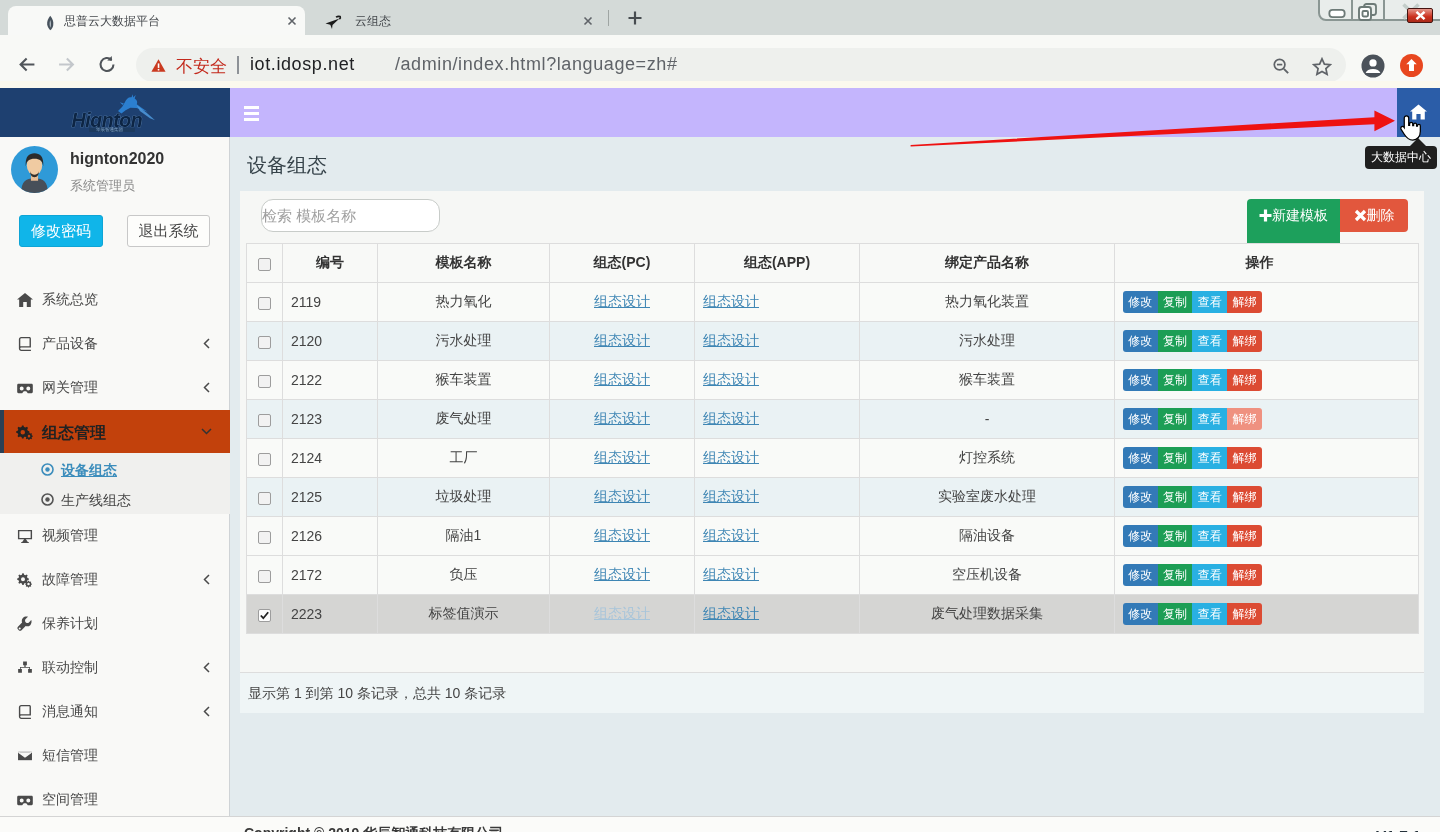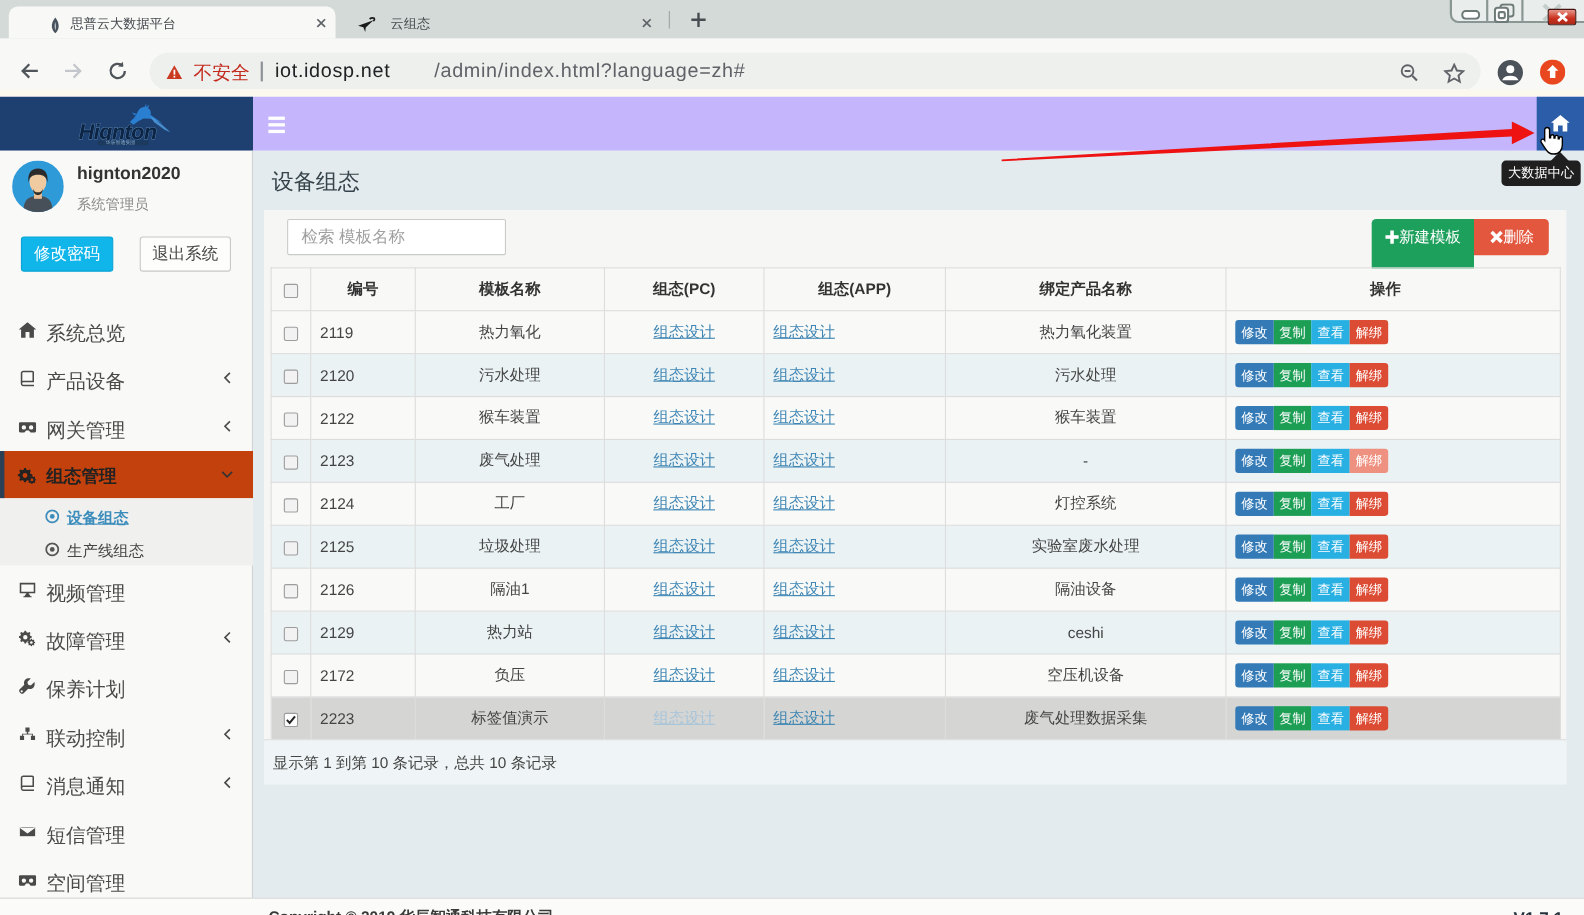--- a/index.html
+++ b/index.html
@@ -51,37 +51,37 @@
   #sidebar { position:absolute; left:0; top:137px; width:230px; height:695px; background:#f9f9f7;
              border-right:1px solid #cfd3d6; }
   #uname { position:absolute; left:70px; top:150px; font-size:16px; font-weight:bold; color:#333; }
   #urole { position:absolute; left:70px; top:177px; font-size:13px; color:#8a8a8a; }
   .sbtn { position:absolute; top:215px; height:32px; font-size:15px; text-align:center; line-height:30px; border-radius:3px; }
   #btnpwd { left:19px; width:84px; background:#10b5e9; border:1px solid #0ea5d6; color:#fff; }
   #btnexit { left:127px; width:83px; background:#fdfdfb; border:1px solid #c8c8c8; color:#444; }
 
   .mitem { position:absolute; left:0; width:230px; height:44px; }
   .mitem .ico { position:absolute; left:17px; top:14px; width:16px; height:16px; }
-  .mitem .txt { position:absolute; left:42px; top:13px; font-size:18px; color:#4a4a4a; }
+  .mitem .txt { position:absolute; left:42px; top:13px; font-size:14px; color:#4a4a4a; }
   .mitem .chev { position:absolute; right:20px; top:16px; }
   #mActive { position:absolute; left:0; top:410px; width:230px; height:43px; background:#c2410c;
              border-left:4px solid #2b4055; }
   #mActive .ico { left:12px; }
   #mActive .txt { font-weight:bold; color:#222; }
   #submenu { position:absolute; left:0; top:453px; width:230px; height:61px; background:#f0f0ee; }
   .sub { position:absolute; left:0; width:230px; height:30px; }
   .sub .ico { position:absolute; left:41px; top:8px; }
   .sub .txt { position:absolute; left:61px; top:7px; font-size:14px; }
 
   
   #content { position:absolute; left:231px; top:137px; width:1209px; height:679px; background:#e3ebee; }
   #ctitle { position:absolute; left:247px; top:152px; font-size:20px; color:#36434a; }
   #panel { position:absolute; left:240px; top:191px; width:1184px; height:522px; background:#f6f7f5; }
-  #search { position:absolute; left:261px; top:199px; width:199px; height:33px; background:#fff;
-            border:1px solid #c8ccc9; border-radius:2px; font-size:15px; color:#a0a0a0; line-height:31px; padding-left:12px; }
+  #search { position:absolute; left:261px; top:199px; width:179px; height:33px; background:#fff;
+            border:1px solid #c8ccc9; border-radius:12px; font-size:15px; color:#a0a0a0; line-height:31px; }
   #btnnew { position:absolute; left:1247px; top:199px; width:93px; height:50px; background:#1da05c;
             border-radius:4px 0 0 4px; color:#fff; font-size:14px; text-align:center; line-height:33px; }
   #btndel { position:absolute; left:1340px; top:199px; width:68px; height:33px; background:#e2573d;
             border-radius:0 4px 4px 0; color:#fff; font-size:14px; text-align:center; line-height:33px; }
 
   table { position:absolute; left:246px; top:243px; width:1172px; border-collapse:collapse; table-layout:fixed; font-size:14px; }
   th, td { border:1px solid #ddd; height:39px; padding:0; color:#444; text-align:center; }
   th { font-weight:bold; color:#333; background:#f8f9f7; }
   th:last-child { padding-right:14px;margin-left:12px; }
   td.num { text-align:left; padding-left:8px; }
@@ -445,29 +445,20 @@
   </tr>
   <tr class="plain">
     <td><span class="cb"></span></td>
         <td class="num">2126</td>
         <td>隔油1</td>
     <td><a class="lnk">组态设计</a></td>
         <td class="appl"><a class="lnk">组态设计</a></td>
         <td>隔油设备</td>
     <td class="op"><span class="bgrp"><span class="bb b1">修改</span><span class="bb b2">复制</span><span class="bb b3">查看</span><span class="bb b4">解绑</span></span></td>
   </tr>
-  <tr class="stripe">
-    <td><span class="cb"></span></td>
-        <td class="num">2129</td>
-        <td>热力站</td>
-    <td><a class="lnk">组态设计</a></td>
-        <td class="appl"><a class="lnk">组态设计</a></td>
-        <td>ceshi</td>
-    <td class="op"><span class="bgrp"><span class="bb b1">修改</span><span class="bb b2">复制</span><span class="bb b3">查看</span><span class="bb b4">解绑</span></span></td>
-  </tr>
   <tr class="plain">
     <td><span class="cb"></span></td>
         <td class="num">2172</td>
         <td>负压</td>
     <td><a class="lnk">组态设计</a></td>
         <td class="appl"><a class="lnk">组态设计</a></td>
         <td>空压机设备</td>
     <td class="op"><span class="bgrp"><span class="bb b1">修改</span><span class="bb b2">复制</span><span class="bb b3">查看</span><span class="bb b4">解绑</span></span></td>
   </tr>
   <tr class="sel">

